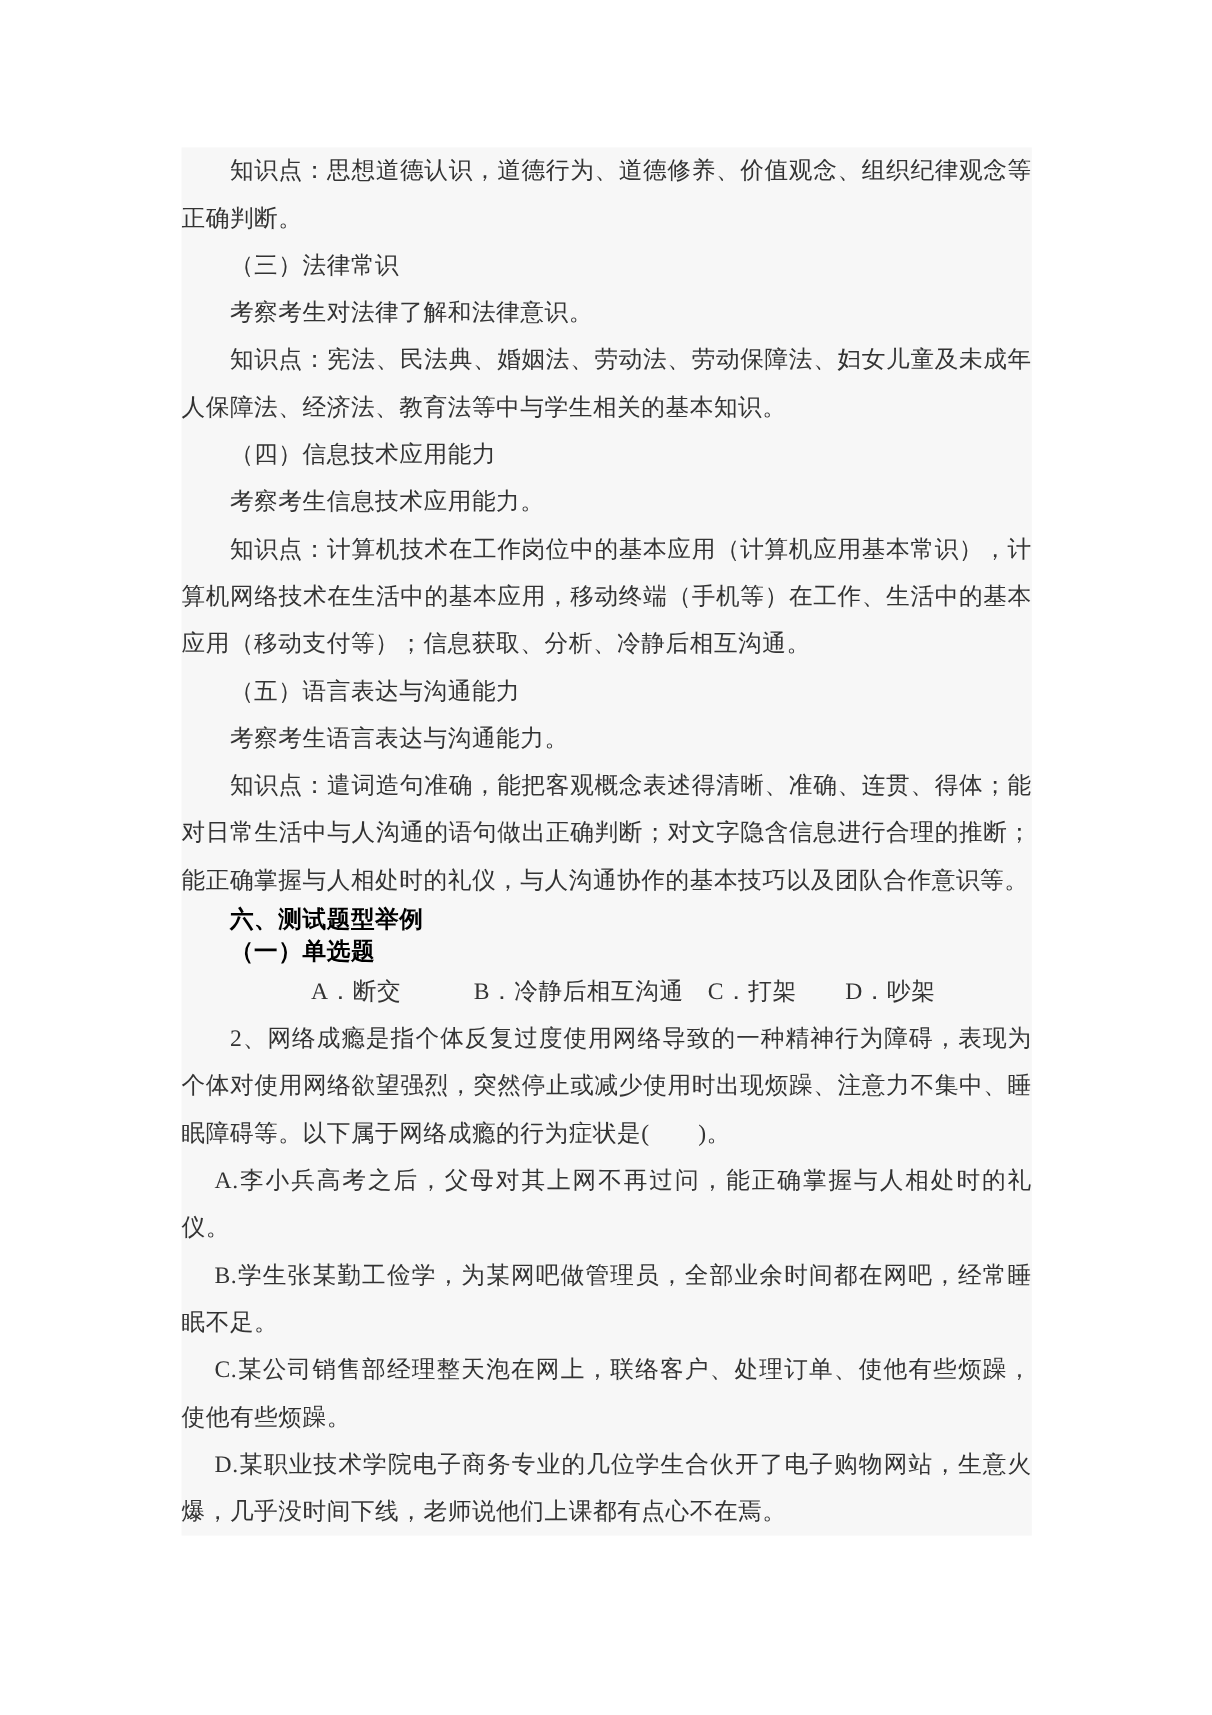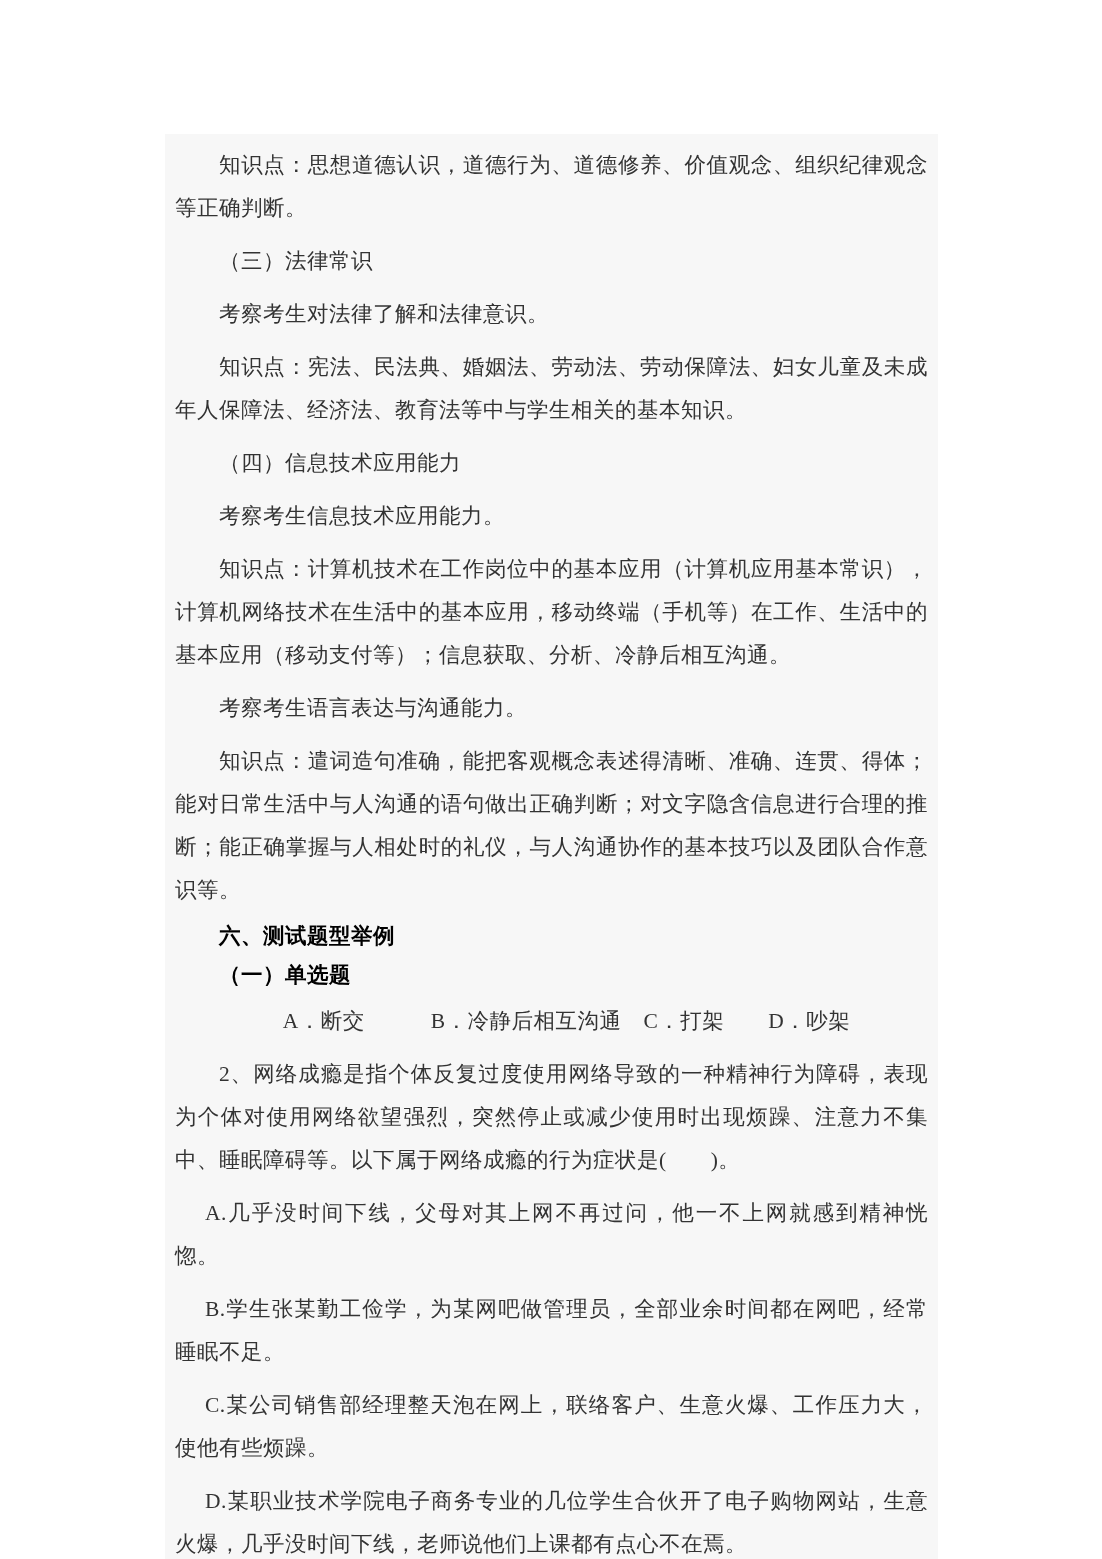--- a/index.html
+++ b/index.html
@@ -17,21 +17,21 @@
   }
   .content {
     position: absolute;
     left: 165px;
     top: 134px;
     width: 773px;
     background: #f7f7f7;
     color: #333333;
   }
   .content p {
-    margin: 10px;
+    margin: 0;
     padding: 0;
     font-size: 21.5px;
     line-height: 43px;
     text-align: justify;
     text-justify: inter-ideograph;
     letter-spacing: 0.5px;
     color: #333333;
     font-family: "Liberation Serif", "DejaVu Serif", serif;
   }
   .content p.body,
@@ -59,24 +59,25 @@
 
 <div class="page">
   <div class="content" id="doc-content">
       <p class="body">知识点：思想道德认识，道德行为、道德修养、价值观念、组织纪律观念等正确判断。</p>
       <p class="body">（三）法律常识</p>
       <p class="body">考察考生对法律了解和法律意识。</p>
       <p class="body">知识点：宪法、民法典、婚姻法、劳动法、劳动保障法、妇女儿童及未成年人保障法、经济法、教育法等中与学生相关的基本知识。</p>
       <p class="body">（四）信息技术应用能力</p>
       <p class="body">考察考生信息技术应用能力。</p>
       <p class="body">知识点：计算机技术在工作岗位中的基本应用（计算机应用基本常识），计算机网络技术在生活中的基本应用，移动终端（手机等）在工作、生活中的基本应用（移动支付等）；信息获取、分析、冷静后相互沟通。</p>
+      <p class="body">（五）语言表达与沟通能力</p>
       <p class="body">考察考生语言表达与沟通能力。</p>
       <p class="body">知识点：遣词造句准确，能把客观概念表述得清晰、准确、连贯、得体；能对日常生活中与人沟通的语句做出正确判断；对文字隐含信息进行合理的推断；能正确掌握与人相处时的礼仪，与人沟通协作的基本技巧以及团队合作意识等。</p>
       <p class="heading">六、测试题型举例</p>
       <p class="heading">（一）单选题</p>
       <p class="options">A．断交　　　B．冷静后相互沟通　C．打架　　D．吵架</p>
       <p class="question">2、网络成瘾是指个体反复过度使用网络导致的一种精神行为障碍，表现为个体对使用网络欲望强烈，突然停止或减少使用时出现烦躁、注意力不集中、睡眠障碍等。以下属于网络成瘾的行为症状是(　　)。</p>
-      <p class="option">A.几乎没时间下线，父母对其上网不再过问，他一不上网就感到精神恍惚。</p>
+      <p class="option">A.李小兵高考之后，父母对其上网不再过问，能正确掌握与人相处时的礼仪。</p>
       <p class="option">B.学生张某勤工俭学，为某网吧做管理员，全部业余时间都在网吧，经常睡眠不足。</p>
-      <p class="option">C.某公司销售部经理整天泡在网上，联络客户、生意火爆、工作压力大，使他有些烦躁。</p>
+      <p class="option">C.某公司销售部经理整天泡在网上，联络客户、处理订单、使他有些烦躁，使他有些烦躁。</p>
       <p class="option">D.某职业技术学院电子商务专业的几位学生合伙开了电子购物网站，生意火爆，几乎没时间下线，老师说他们上课都有点心不在焉。</p>
     </div>
 </div>
 
 </body></html>

